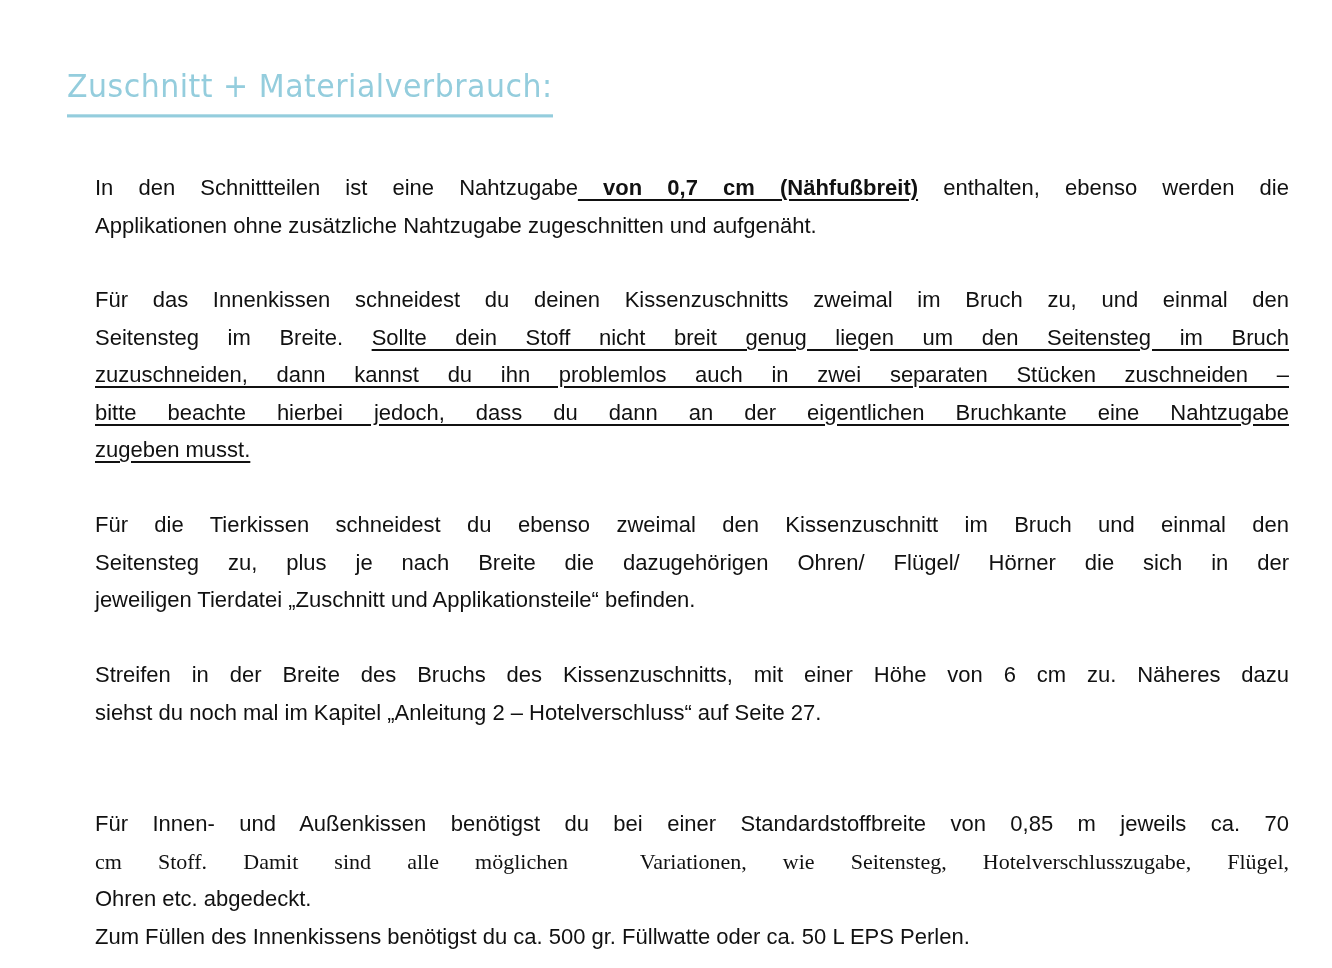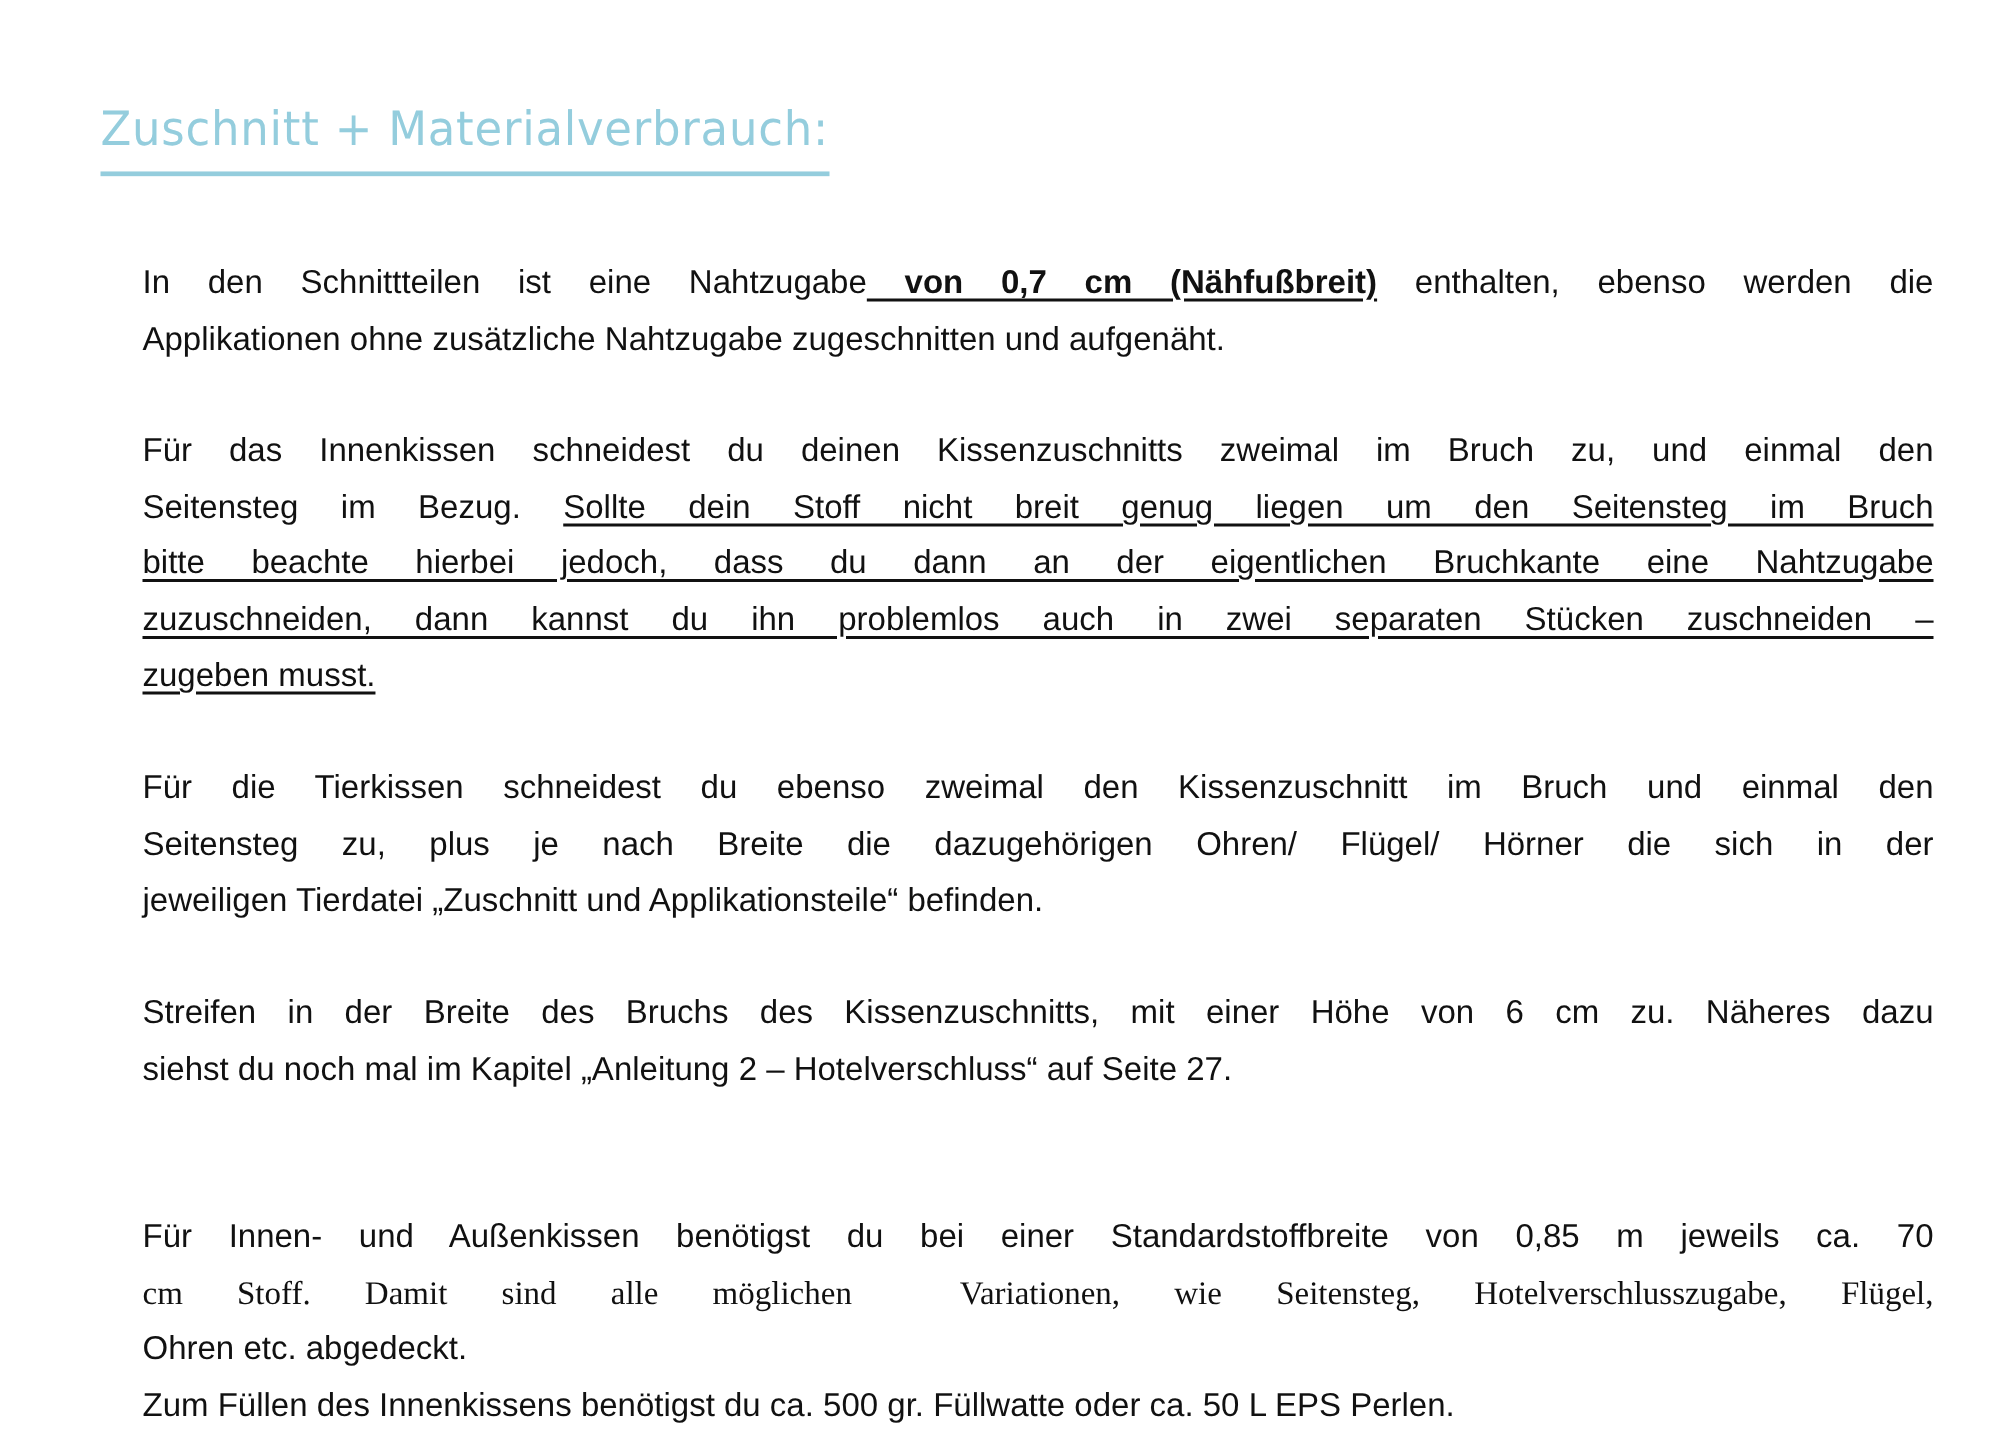--- a/index.html
+++ b/index.html
@@ -69,23 +69,23 @@
 
   <div class="heading">Zuschnitt + Materialverbrauch:</div>
 
   <div class="para" style="top:157px;">
     <span class="justify-line"><span>In den Schnittteilen ist eine Nahtzugabe</span><span class="b u"> von 0,7 cm (Nähfußbreit)</span><span> enthalten, ebenso werden die</span></span>
     <span class="last-line"><span>Applikationen ohne zusätzliche Nahtzugabe zugeschnitten und aufgenäht.</span></span>
   </div>
 
   <div class="para" style="top:269px;">
     <span class="justify-line"><span>Für das Innenkissen schneidest du deinen Kissenzuschnitts zweimal im Bruch zu, und einmal den</span></span>
-    <span class="justify-line"><span>Seitensteg im Bezug. </span><span class="u">Sollte dein Stoff nicht breit genug liegen um den Seitensteg im Bruch</span></span>
+    <span class="justify-line"><span>Seitensteg im Breite. </span><span class="u">Sollte dein Stoff nicht breit genug liegen um den Seitensteg im Bruch</span></span>
+    <span class="justify-line u"><span>zuzuschneiden, dann kannst du ihn problemlos auch in zwei separaten Stücken zuschneiden –</span></span>
     <span class="justify-line u"><span>bitte beachte hierbei jedoch, dass du dann an der eigentlichen Bruchkante eine Nahtzugabe</span></span>
-    <span class="justify-line u"><span>zuzuschneiden, dann kannst du ihn problemlos auch in zwei separaten Stücken zuschneiden –</span></span>
     <span class="last-line"><span class="u">zugeben musst.</span></span>
   </div>
 
   <div class="para" style="top:494px;">
     <span class="justify-line"><span>Für die Tierkissen schneidest du ebenso zweimal den Kissenzuschnitt im Bruch und einmal den</span></span>
     <span class="justify-line"><span>Seitensteg zu, plus je nach Breite die dazugehörigen Ohren/ Flügel/ Hörner die sich in der</span></span>
     <span class="last-line"><span>jeweiligen Tierdatei „Zuschnitt und Applikationsteile“ befinden.</span></span>
   </div>
 
   <div class="para" style="top:644px;">

